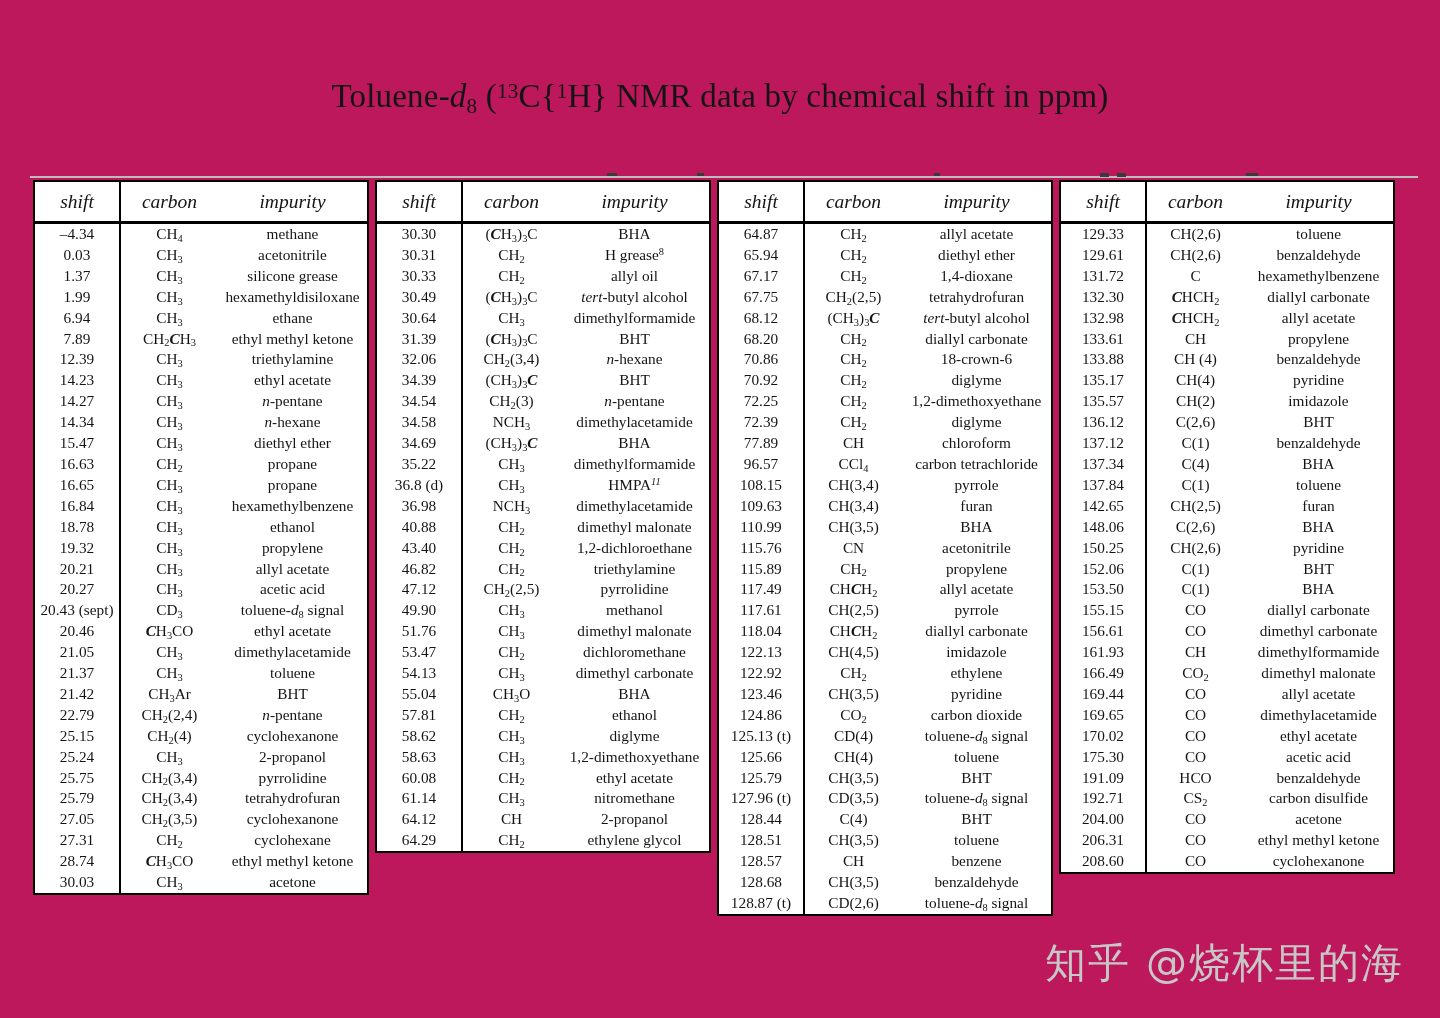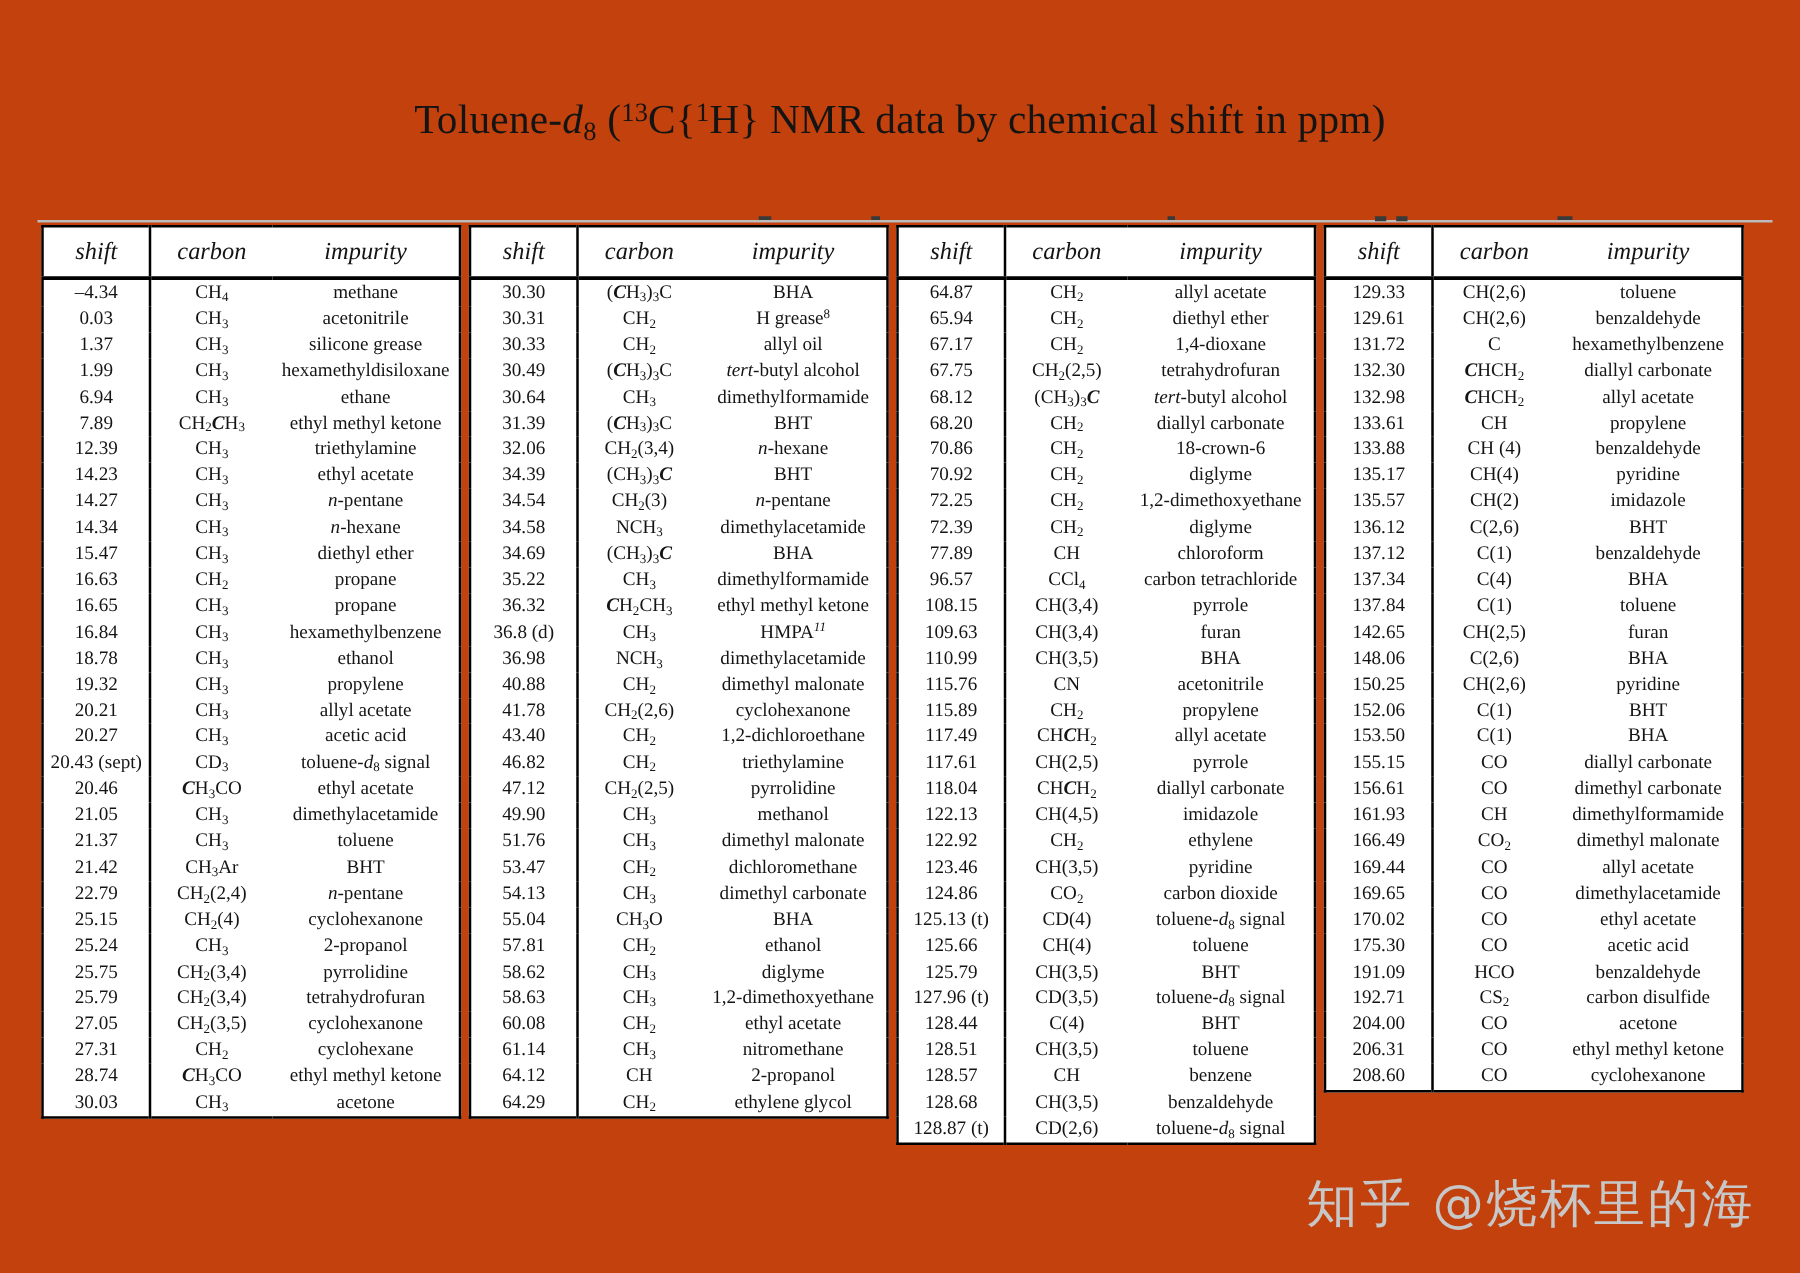--- a/index.html
+++ b/index.html
@@ -1,16 +1,16 @@
 <!DOCTYPE html>
 <html><head>
 <meta charset="utf-8">
 <style>
   html,body{margin:0;padding:0;background:#ffffff;}
-  .page{position:relative;width:1440px;height:1018px;background:#c2410c;overflow:hidden;
+  .page{position:relative;width:1440px;height:1018px;background:#be185d;overflow:hidden;
         font-family:"Liberation Serif","DejaVu Serif",serif;color:#141414;}
   .title{position:absolute;top:78px;left:0;width:100%;text-align:center;
          font-size:33px;font-weight:400;margin:0;letter-spacing:.2px;}
   .title sub,.title sup{font-size:.64em;}
   sub,sup{line-height:0;position:relative;vertical-align:baseline;font-size:.68em;}
   sub{top:.28em;}
   sup{top:-.45em;}
   .artifact-line{position:absolute;left:30px;top:176px;width:1388px;height:2px;background:#bcbcbc;}
   .artifact-dash{position:absolute;height:3px;background:#3a3a3a;top:173px;}
   .tables{position:absolute;left:33px;top:180px;display:flex;gap:6px;align-items:flex-start;}
@@ -277,43 +277,33 @@
             <td class="c-shift">34.69</td>
             <td class="c-carbon">(CH<sub>3</sub>)<sub>3</sub><b><i>C</i></b></td>
             <td class="c-impurity">BHA</td>
           </tr>
           <tr>
             <td class="c-shift">35.22</td>
             <td class="c-carbon">CH<sub>3</sub></td>
             <td class="c-impurity">dimethylformamide</td>
           </tr>
           <tr>
-            <td class="c-shift">36.32</td>
-            <td class="c-carbon"><b><i>C</i></b>H<sub>2</sub>CH<sub>3</sub></td>
-            <td class="c-impurity">ethyl methyl ketone</td>
-          </tr>
-          <tr>
             <td class="c-shift">36.8 (d)</td>
             <td class="c-carbon">CH<sub>3</sub></td>
             <td class="c-impurity">HMPA<sup><i>11</i></sup></td>
           </tr>
           <tr>
             <td class="c-shift">36.98</td>
             <td class="c-carbon">NCH<sub>3</sub></td>
             <td class="c-impurity">dimethylacetamide</td>
           </tr>
           <tr>
             <td class="c-shift">40.88</td>
             <td class="c-carbon">CH<sub>2</sub></td>
             <td class="c-impurity">dimethyl malonate</td>
-          </tr>
-          <tr>
-            <td class="c-shift">41.78</td>
-            <td class="c-carbon">CH<sub>2</sub>(2,6)</td>
-            <td class="c-impurity">cyclohexanone</td>
           </tr>
           <tr>
             <td class="c-shift">43.40</td>
             <td class="c-carbon">CH<sub>2</sub></td>
             <td class="c-impurity">1,2-dichloroethane</td>
           </tr>
           <tr>
             <td class="c-shift">46.82</td>
             <td class="c-carbon">CH<sub>2</sub></td>
             <td class="c-impurity">triethylamine</td>

